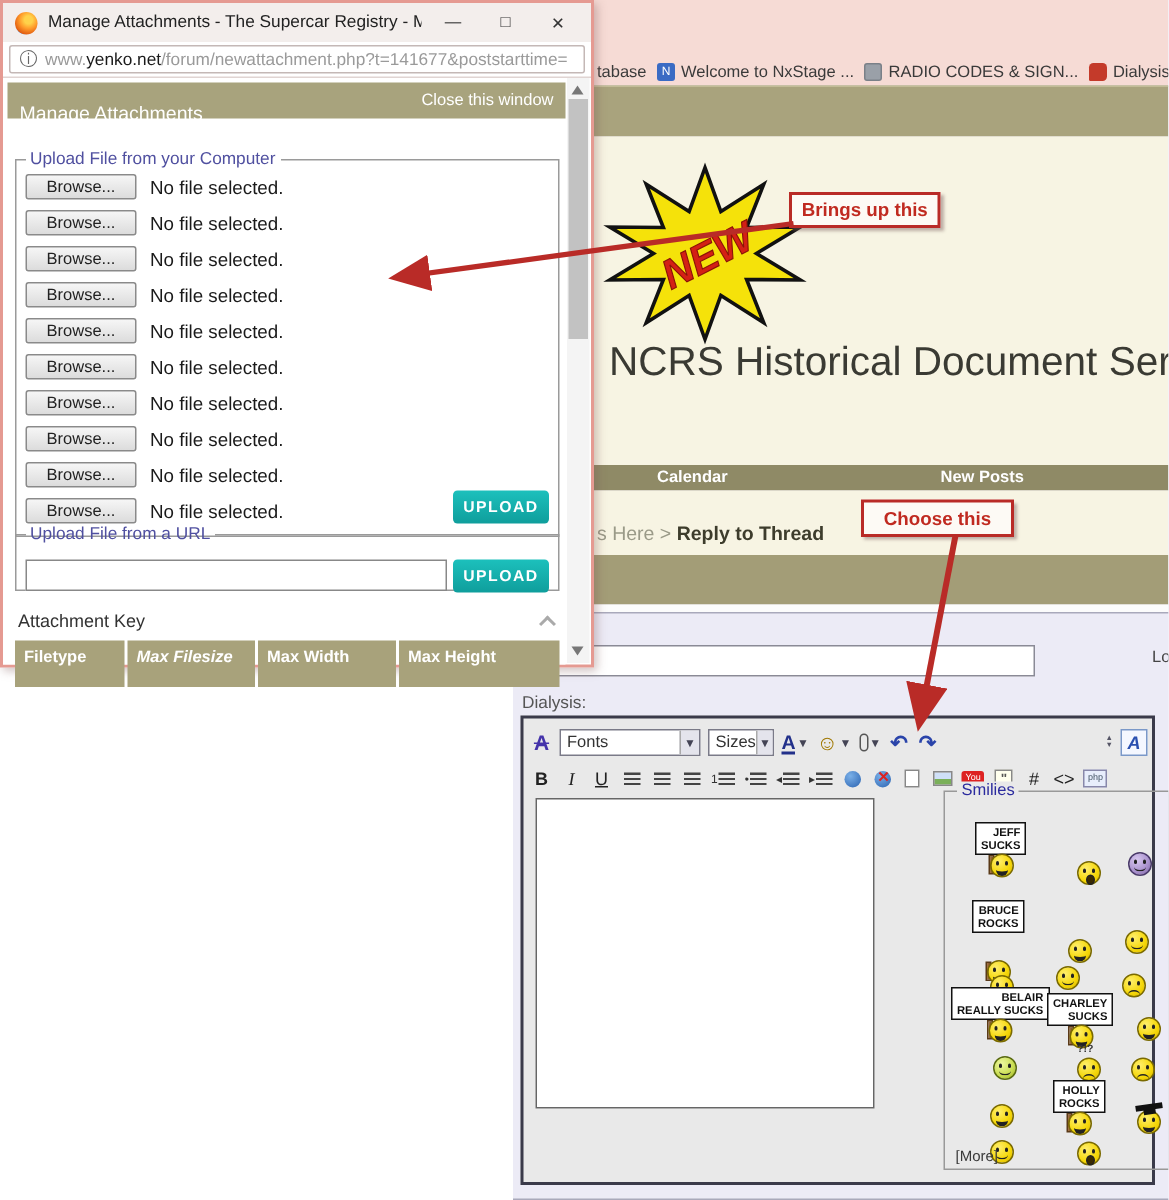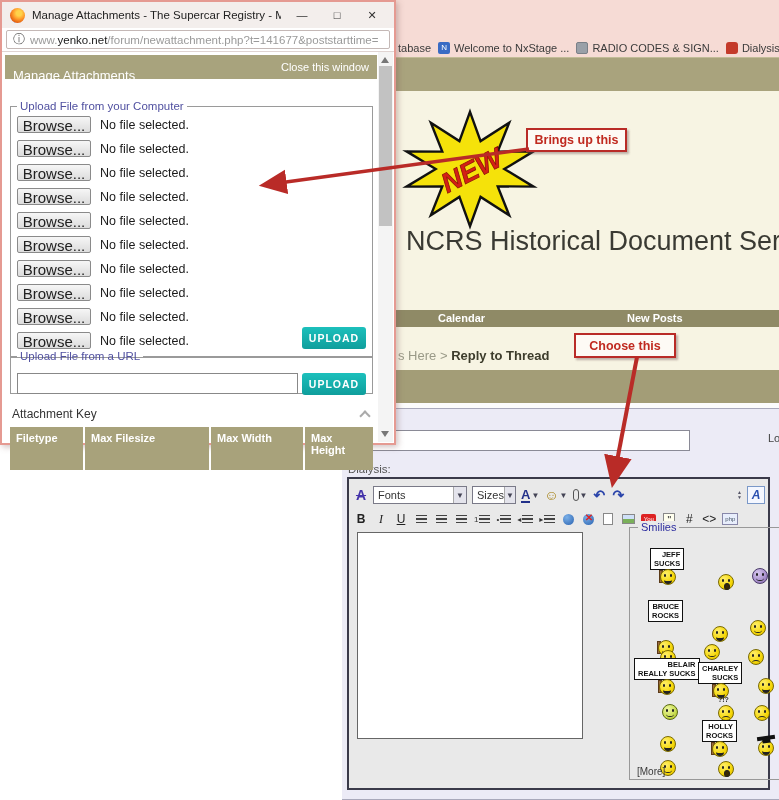--- a/index.html
+++ b/index.html
@@ -97,31 +97,31 @@
   .popup-content { position:absolute; top:50px; left:0; right:17px; bottom:0; background:#fff; }
   .mheader { position:absolute; top:3px; left:3px; right:0; height:24px; background:#a8a37d; color:#fff; display:flex; align-items:center; padding:0 8px; }
   .mheader .t { font-size:13px;margin-top:16px; }
   .mheader a { margin-left:auto; font-size:11px; color:#fff; text-decoration:none; cursor:pointer; }
   fieldset.fs { position:absolute; left:8px; right:4px; border:1px solid #9a9a9a; padding:2px 6px 6px 6px; }
   fieldset.fs legend { font-size:11.5px; color:#5050a0; padding:0 3px; }
   .fs1 { top:48px; height:258px; }
   .fs2 { top:298px; height:44px; }
   .browse-rows { display:flex; flex-direction:column; gap:7px; margin-top:2px; }
   .browse-row { display:flex; align-items:center; gap:9px; height:17px; }
-  .browse-btn { width:74px; height:17px; background:linear-gradient(#f6f6f6,#dcdcdc); border:1px solid #8a8a8a; border-radius:2px; font-size:15px; color:#222; cursor:pointer; font-family:"Liberation Sans",sans-serif; }
+  .browse-btn { width:74px; height:17px; background:linear-gradient(#f6f6f6,#dcdcdc); border:1px solid #8a8a8a; border-radius:2px; font-size:11px; color:#222; cursor:pointer; font-family:"Liberation Sans",sans-serif; }
   .nofile { font-size:12.5px; color:#1a1a1a; }
   .upload-btn { position:absolute; width:64px; height:22px; background:linear-gradient(#1cc0bc,#0f9e9c); color:#fff; border:none; border-radius:3px; font-size:10.5px; font-weight:bold; letter-spacing:1px; cursor:pointer; }
   .fs1 .upload-btn { right:6px; bottom:8px; }
   .fs2 .upload-btn { right:6px; top:11px; }
   .url-input { position:absolute; left:6px; top:11px; width:281px; height:21px; border:1px solid #888; background:#fff; }
   .akey { position:absolute; top:352px; left:10px; right:8px; height:20px; display:flex; align-items:center; font-size:12px; color:#333; }
   .chev { margin-left:auto; width:8px; height:8px; border-top:2px solid #aaa; border-right:2px solid #aaa; transform:rotate(-45deg); margin-top:4px; cursor:pointer; }
   .ktable { position:absolute; top:375px; left:8px; right:4px; display:flex; gap:2px; }
   .kcell { background:#a8a27b; color:#fff; font-size:11px; font-weight:bold; padding:5px 6px 14px 6px; }
-  .kc0 { width:73px; } .kc1 { width:124px; } .kc2 { width:92px; } .kc3 { flex:1; }
+  .kc0 { width:73px; } .kc1 { width:85px;font-style:italic; } .kc2 { width:92px; } .kc3 { flex:1; }
   .vscroll { position:absolute; top:50px; right:1px; width:15px; bottom:1px; background:#f4f4f4; }
   .varrow { position:absolute; left:3px; width:0; height:0; border-left:4.5px solid transparent; border-right:4.5px solid transparent; cursor:pointer; }
   .varrow.up { top:5px; border-bottom:6px solid #777; }
   .varrow.down { bottom:5px; border-top:6px solid #777; }
   .vthumb { position:absolute; left:1px; width:13px; top:14px; height:160px; background:#c2c2c2; cursor:pointer; }
 
   
   .star-svg { position:absolute; left:398px; top:108px; z-index:5; }
   .callout { position:absolute; z-index:25; background:#fdfaf5; border:2px solid #b92b27; color:#c02a20; font-weight:bold; font-size:12.5px; display:flex; align-items:center; justify-content:center; box-shadow:2px 2px 2px rgba(120,90,90,.45); }
   .co-brings { left:526px; top:128px; width:101px; height:24px; }

